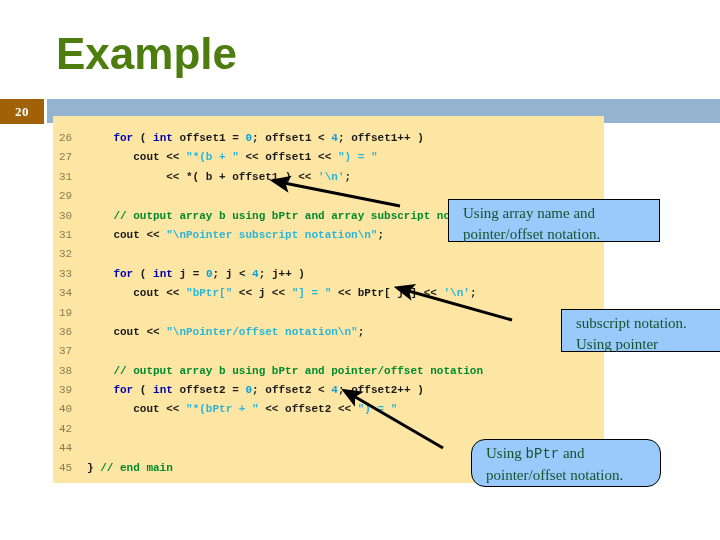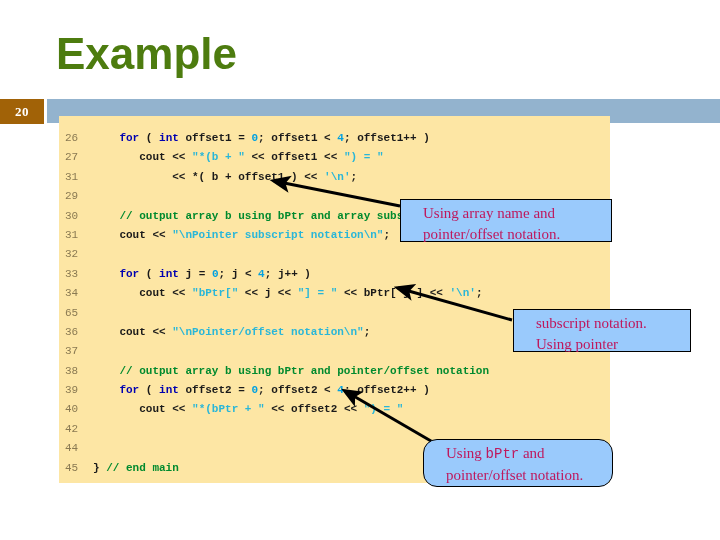--- a/index.html
+++ b/index.html
@@ -51,21 +51,21 @@
     left: 47px;
     top: 99px;
     width: 673px;
     height: 24px;
     background: #93b3ce;
   }
 
   
   #code-block {
     position: absolute;
-    left: 59px;
+    left: 53px;
     top: 116px;
     width: 551px;
     height: 367px;
     background: #fde6a4;
   }
   #code-lines {
     position: absolute;
     left: 0;
     top: 13px;
     width: 100%;
@@ -92,28 +92,29 @@
   .num  { color: #00a0e0; }
   .str  { color: #29b6d8; }
   .cmt  { color: #008a2e; }
   .plain{ color: #1a1a1a; }
 
   
   .callout {
     position: absolute;
     background: #9acafc;
     border: 1.5px solid #000000;
-    color: #be185d;
+    color: #14532d;
     font-family: "Liberation Serif", serif;
     font-size: 15px;
     font-weight: 400;
     line-height: 1.42;
-    padding: 3px 5px 4px 22px;
+    padding: 3px 5px 4px 14px;
     box-sizing: border-box;
     white-space: nowrap;
+    margin-left: 48px;
   }
   .callout .mono {
     font-family: "Liberation Mono", "DejaVu Sans Mono", monospace;
     font-size: 14px;
   }
   #callout-1 { left: 400px; top: 199px;  width: 212px; height: 43px; }
   #callout-2 { left: 513px; top: 309px;  width: 178px; height: 43px; }
   #callout-3 { left: 423px; top: 439px;  width: 190px; height: 48px; border-radius: 14px; }
 
   
@@ -137,21 +138,21 @@
   <div id="code-lines">
       <span class="code-line"><span class="ln">26</span>    <span class="kw">for</span> ( <span class="kw">int</span> <span class="plain">offset1</span> = <span class="num">0</span>; <span class="plain">offset1</span> &lt; <span class="num">4</span>; <span class="plain">offset1</span>++ )</span>
       <span class="code-line"><span class="ln">27</span>       <span class="plain">cout</span> &lt;&lt; <span class="str">"*(b + "</span> &lt;&lt; <span class="plain">offset1</span> &lt;&lt; <span class="str">") = "</span></span>
       <span class="code-line"><span class="ln">31</span>            &lt;&lt; *( <span class="plain">b</span> + <span class="plain">offset1</span> ) &lt;&lt; <span class="str">'\n'</span>;</span>
       <span class="code-line"><span class="ln">29</span></span>
       <span class="code-line"><span class="ln">30</span>    <span class="cmt">// output array b using bPtr and array subscript notation</span></span>
       <span class="code-line"><span class="ln">31</span>    <span class="plain">cout</span> &lt;&lt; <span class="str">"\nPointer subscript notation\n"</span>;</span>
       <span class="code-line"><span class="ln">32</span></span>
       <span class="code-line"><span class="ln">33</span>    <span class="kw">for</span> ( <span class="kw">int</span> <span class="plain">j</span> = <span class="num">0</span>; <span class="plain">j</span> &lt; <span class="num">4</span>; <span class="plain">j</span>++ )</span>
       <span class="code-line"><span class="ln">34</span>       <span class="plain">cout</span> &lt;&lt; <span class="str">"bPtr["</span> &lt;&lt; <span class="plain">j</span> &lt;&lt; <span class="str">"] = "</span> &lt;&lt; <span class="plain">bPtr</span>[ <span class="plain">j</span> ] &lt;&lt; <span class="str">'\n'</span>;</span>
-      <span class="code-line"><span class="ln">65</span></span>
+      <span class="code-line"><span class="ln">19</span></span>
       <span class="code-line"><span class="ln">36</span>    <span class="plain">cout</span> &lt;&lt; <span class="str">"\nPointer/offset notation\n"</span>;</span>
       <span class="code-line"><span class="ln">37</span></span>
       <span class="code-line"><span class="ln">38</span>    <span class="cmt">// output array b using bPtr and pointer/offset notation</span></span>
       <span class="code-line"><span class="ln">39</span>    <span class="kw">for</span> ( <span class="kw">int</span> <span class="plain">offset2</span> = <span class="num">0</span>; <span class="plain">offset2</span> &lt; <span class="num">4</span>; <span class="plain">offset2</span>++ )</span>
       <span class="code-line"><span class="ln">40</span>       <span class="plain">cout</span> &lt;&lt; <span class="str">"*(bPtr + "</span> &lt;&lt; <span class="plain">offset2</span> &lt;&lt; <span class="str">") = "</span></span>
       <span class="code-line"><span class="ln">42</span></span>
       <span class="code-line"><span class="ln">44</span></span>
       <span class="code-line"><span class="ln">45</span>} <span class="cmt">// end main</span></span>
     </div>
 </div>

